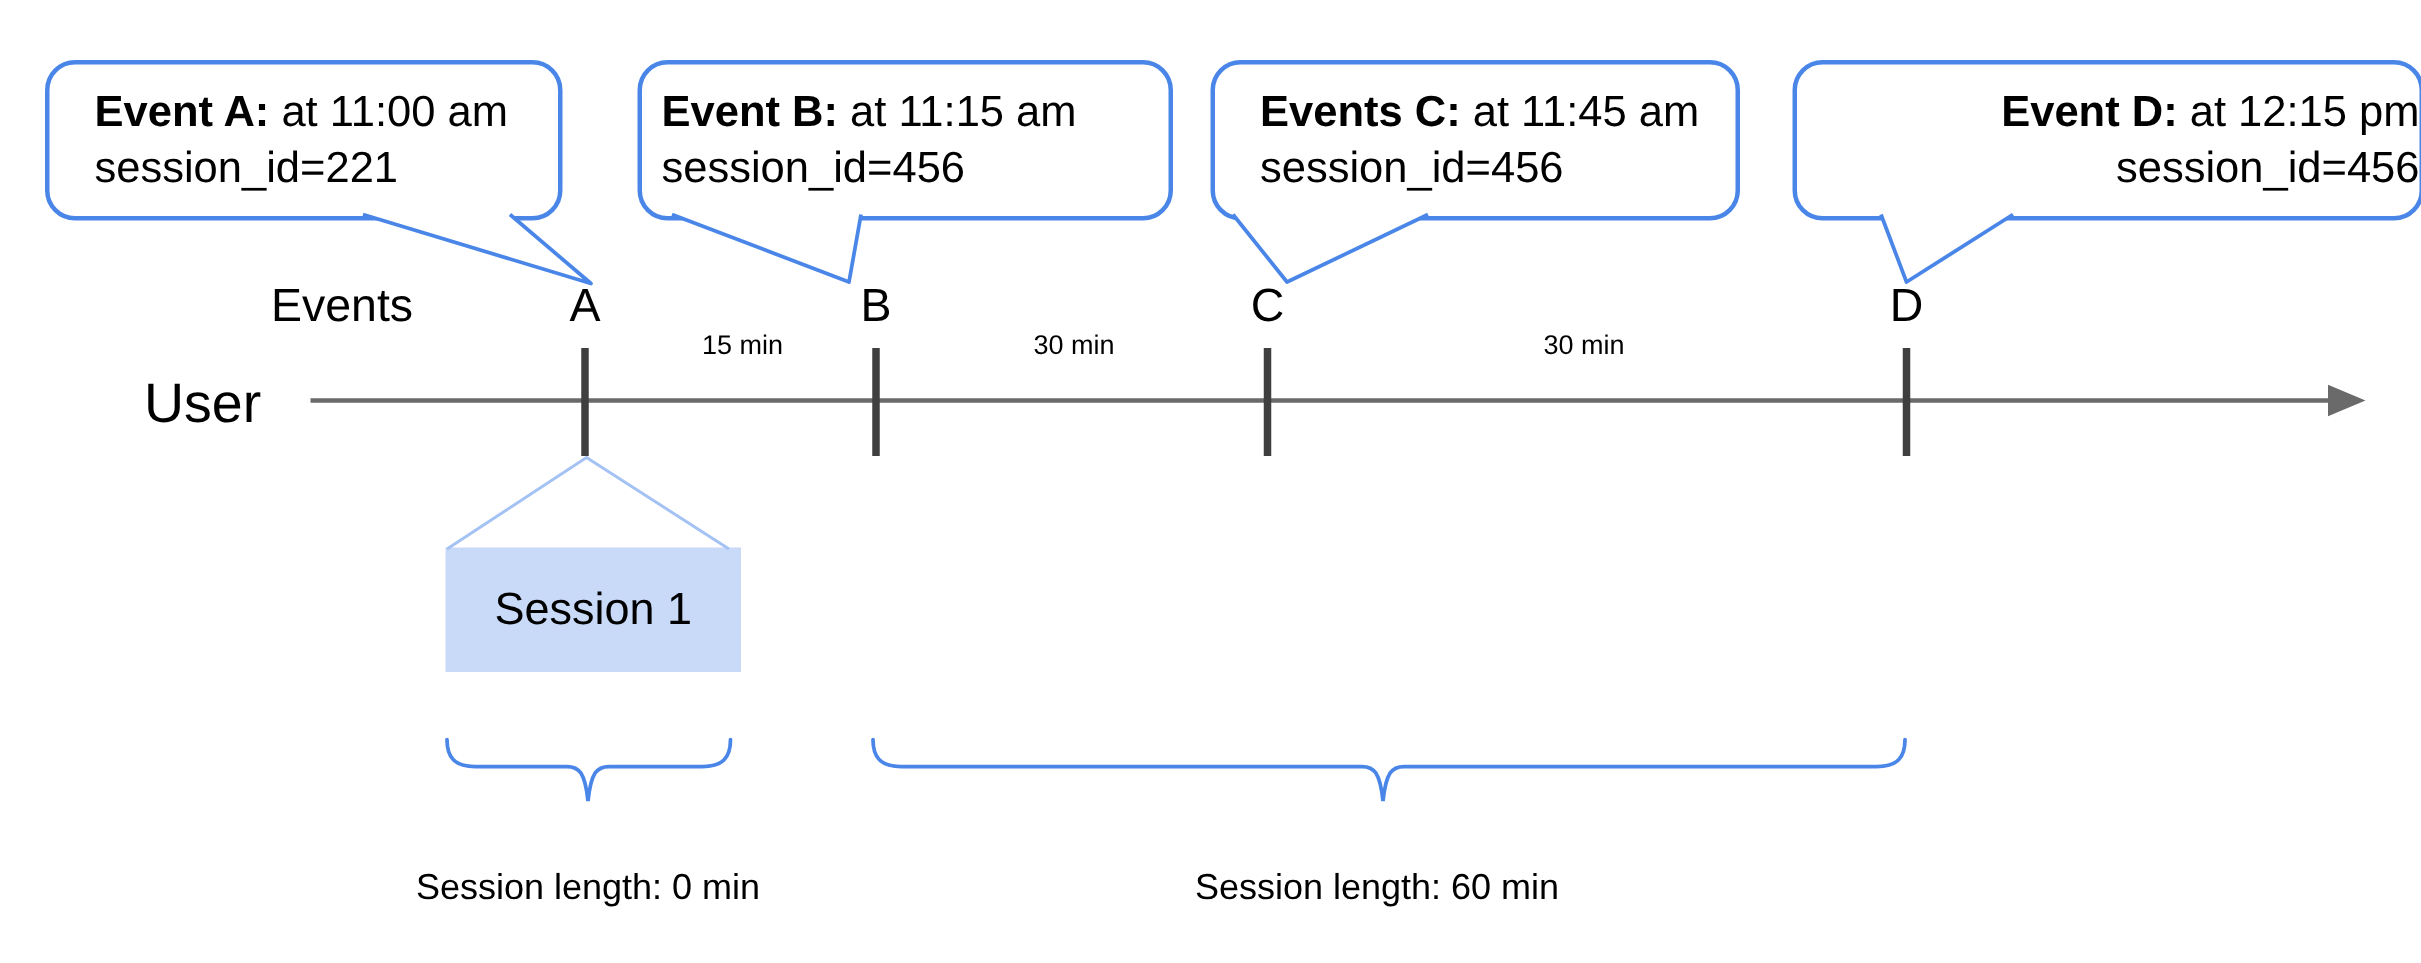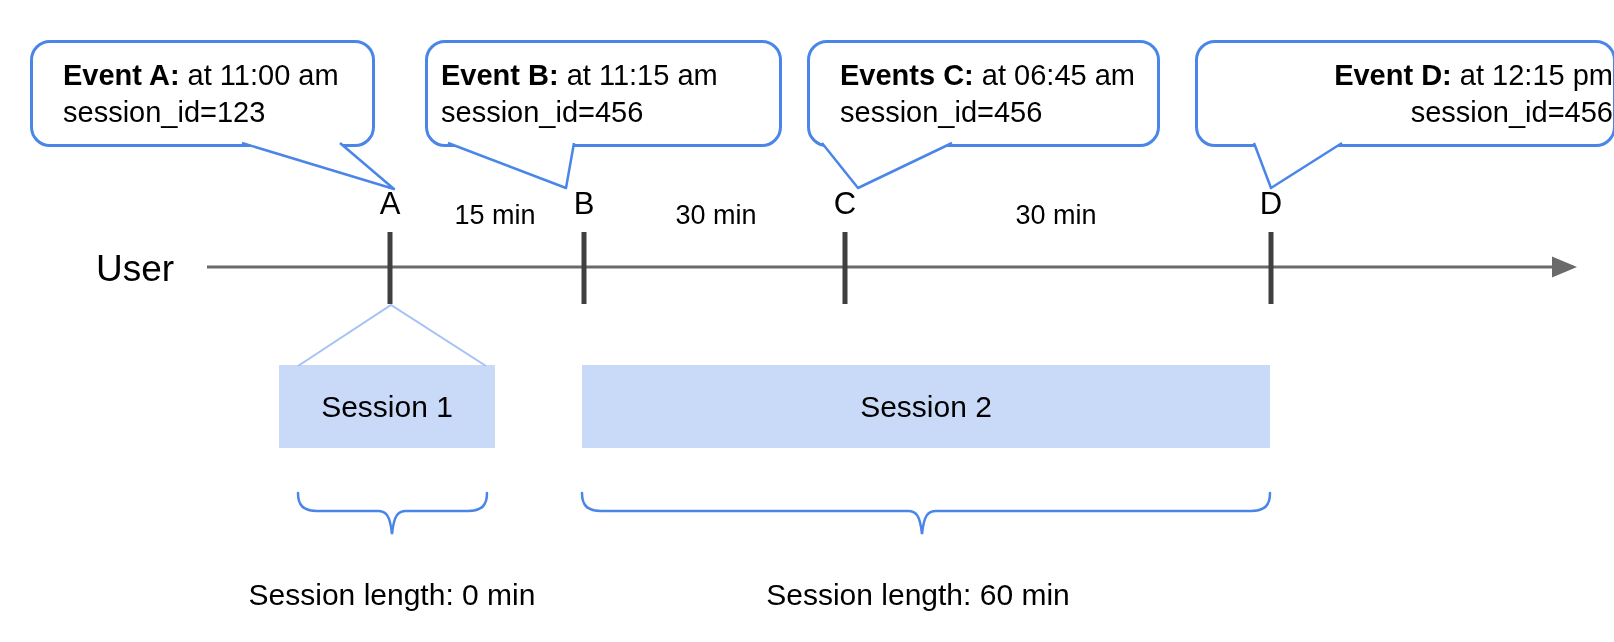--- a/index.html
+++ b/index.html
@@ -18,69 +18,67 @@
   .callout .b { font-weight:bold; }
 
   
   svg.overlay { position:absolute; left:0; top:0; z-index:3; pointer-events:none; }
 
   
   .lbl { position:absolute; white-space:nowrap; z-index:2;text-align:right; }
   .center { text-align:center; }
   .events-row { top:186px; font-size:31px; }
   .user { left:96px; top:248px; font-size:37px; }
-  .interval { top:200px; font-size:27px; }
+  .interval { top:220px; font-size:18px; }
 
   
   .session-box {
     position:absolute; top:365px; height:83px; background:#c9daf8;
     display:flex; align-items:center; justify-content:center;
     font-size:30px; z-index:1;
   }
 
-  .session-length { top:578px; font-size:30px; }
+  .session-length { top:578px; font-size:24px; }
 </style>
 </head>
 <body>
 
 <div class="stage">
 
   <div class="callout" style="left:30px; width:345px;">
     <div><span class="b">Event A:</span><span> at 11:00 am</span></div>
-    <div>session_id=123</div>
+    <div>session_id=221</div>
   </div>
   <div class="callout" style="left:425px; width:357px;padding-left:13px;">
     <div><span class="b">Event B:</span><span> at 11:15 am</span></div>
     <div>session_id=456</div>
   </div>
   <div class="callout" style="left:807px; width:353px;">
-    <div><span class="b">Events C:</span><span> at 06:45 am</span></div>
+    <div><span class="b">Events C:</span><span> at 11:45 am</span></div>
     <div>session_id=456</div>
   </div>
   <div class="callout" style="left:1195px; width:421px;align-items:flex-end;">
     <div><span class="b">Event D:</span><span> at 12:15 pm</span></div>
     <div>session_id=456</div>
   </div>
 
+  <div class="lbl events-row center" style="left:158px; width:140px;">Events</div>
   <div class="lbl events-row center" style="left:350px; width:80px;">A</div>
   <div class="lbl events-row center" style="left:544px; width:80px;">B</div>
   <div class="lbl events-row center" style="left:805px; width:80px;">C</div>
   <div class="lbl events-row center" style="left:1231px; width:80px;">D</div>
 
   <div class="lbl user">User</div>
 
   <div class="lbl interval center" style="left:425px; width:140px;">15 min</div>
   <div class="lbl interval center" style="left:646px; width:140px;">30 min</div>
   <div class="lbl interval center" style="left:986px; width:140px;">30 min</div>
 
-  <div class="session-box" style="left:279px; width:216px;">
+  <div class="session-box" style="left:297px; width:197px;">
     <span>Session 1</span>
-  </div>
-  <div class="session-box" style="left:582px; width:688px;">
-    <span>Session 2</span>
   </div>
 
   <div class="lbl session-length center" style="left:222px; width:340px;">Session length: 0 min</div>
   <div class="lbl session-length center" style="left:728px; width:380px;">Session length: 60 min</div>
 
   <svg class="overlay" width="1614" height="642" viewBox="0 0 1614 642">
 
     <line x1="207" y1="267" x2="1552" y2="267" stroke="#6a6a6a" stroke-width="3"></line>
     <polygon points="1552,256.5 1577,267 1552,277.5" fill="#6a6a6a"></polygon>
 

